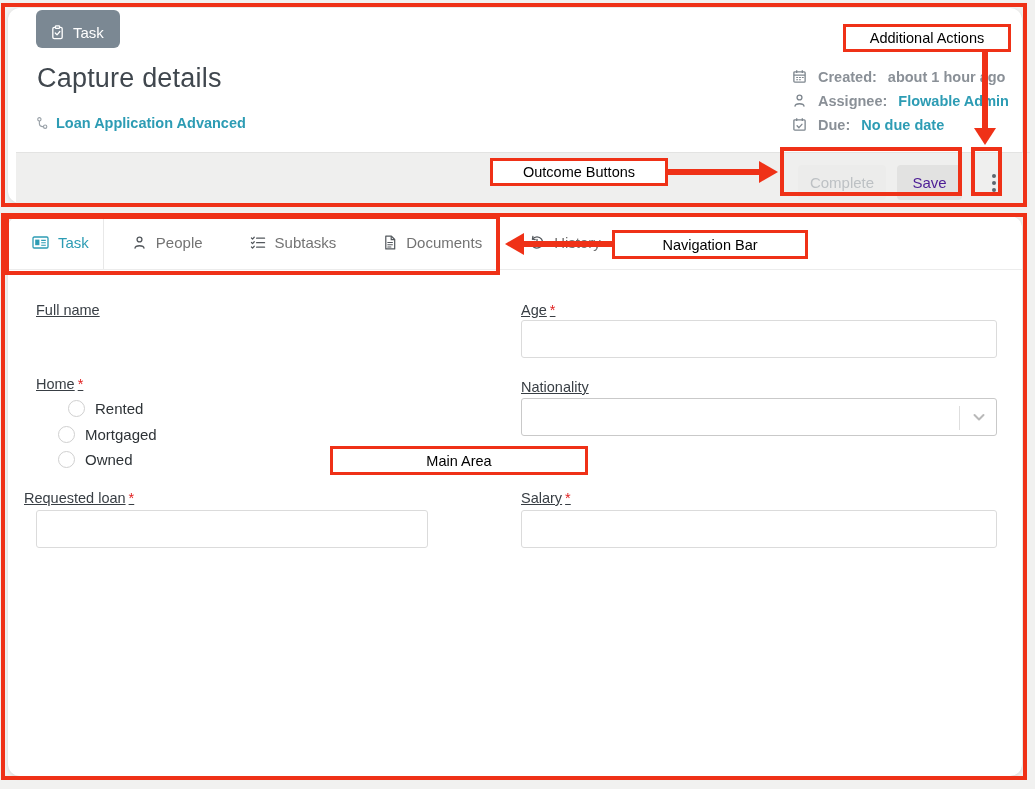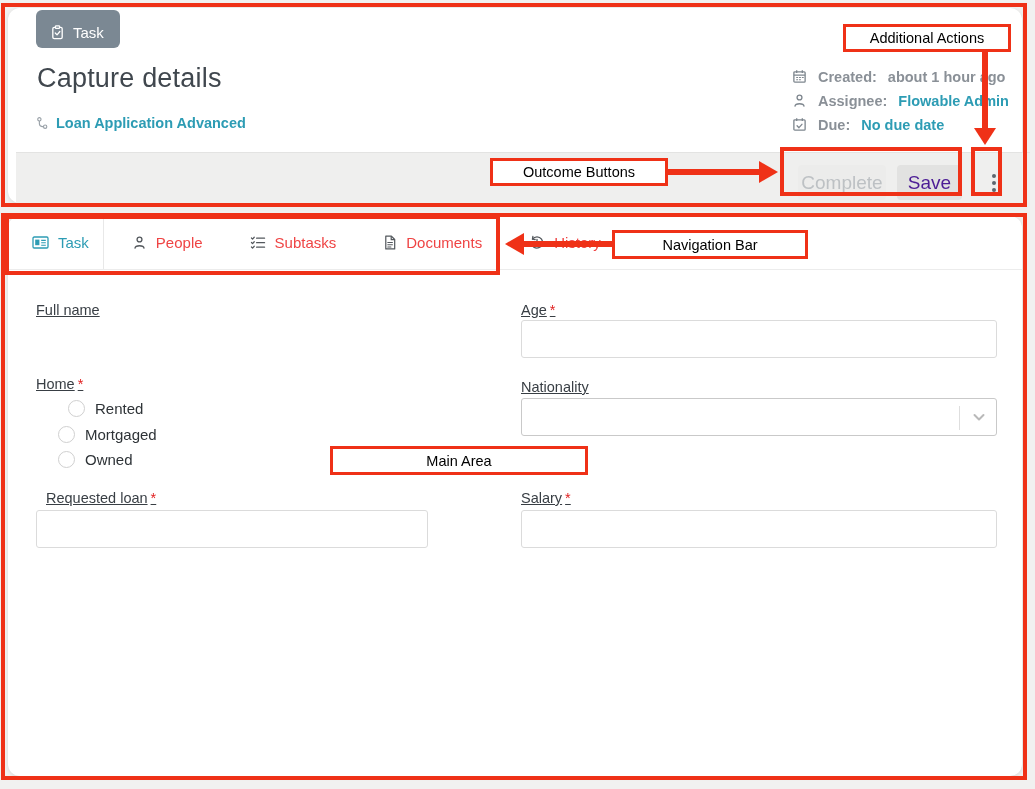--- a/index.html
+++ b/index.html
@@ -22,31 +22,31 @@
   .subtitle .icn { color:#99a1a8; }
 
   .meta { position:absolute; left:784px; top:59px; display:flex; flex-direction:column; gap:5px; }
   .meta-row { display:flex; align-items:center; gap:11px; font-size:14.5px; font-weight:700; color:#8a9097; height:19px; }
   .meta-row .icn { color:#7e868e; }
   .meta-val.link { color:#2d9cb4; cursor:pointer; }
 
   .outcome-bar { position:absolute; left:8px; top:144px; width:1014px; height:59px;
     background:#efefee; border-top:1px solid #e3e3e2; border-radius:0 0 8px 8px; }
   .btn { position:absolute; top:157px; height:35px; border:none; border-radius:4px;
-    font-family:inherit; font-size:19px; cursor:pointer; }
+    font-family:inherit; font-size:15px; cursor:pointer; }
   .btn-complete { left:790px; width:88px; background:#ececeb; color:#bdc1c4; cursor:default; }
   .btn-save { left:889px; width:65px; background:#e2e2e1; color:#4c1d95; }
   .dots-btn { position:absolute; left:976px; top:157px; width:20px; height:35px;
     display:flex; flex-direction:column; align-items:center; justify-content:center; gap:3px; cursor:pointer; }
   .dots-btn i { width:4px; height:4px; border-radius:50%; background:#5d666e; }
 
   
   .tabbar { position:absolute; left:0; top:0; width:1014px; height:54px; display:flex;
     align-items:stretch; border-bottom:1px solid #ececec; }
-  .tab { display:flex; align-items:center; gap:9px; padding:0 16px; font-size:15px; color:#ef4444; cursor:pointer; }
+  .tab { display:flex; align-items:center; gap:9px; padding:0 16px; font-size:15px; color:#737373; cursor:pointer; }
   .tab .icn { color:#53585d; }
   .tab-first { padding:0 14px 0 24px; border-right:1px solid #e8e8e8; }
   .tab.active, .tab.active .icn { color:#2d9cb4; }
 
   
   .flabel { position:absolute; font-size:14.5px; color:#383e44;text-decoration:underline; }
   .req { color:#e02020; margin-left:3px; }
   .tinput { position:absolute; height:38px; border:1px solid #dbdbdb; border-radius:3px;
     background:#fff; font-family:inherit; font-size:15px; color:#333; padding:0 12px; }
   .tinput.disabled { background:#fafafa; color:#b3b8bd; }
@@ -230,21 +230,21 @@
     </div>
     <div class="selectbox" style="left:513px; top:182px; width:476px">
       <span class="divider"></span>
       <span class="chev icn">
         <svg width="16" height="16" viewBox="0 0 16 16" fill="none" stroke="currentColor" stroke-width="2">
           <path d="M3.5 6l4.5 4.5L12.5 6" stroke-linecap="round" stroke-linejoin="round"></path>
         </svg>
       </span>
     </div>
 
-    <div class="flabel" style="left:38px; top:274px">
+    <div class="flabel" style="left:16px; top:274px">
       <span>Requested loan</span><span class="req">*</span>
     </div>
     <input class="tinput" style="left: 28px; top: 294px; width: 392px;">
 
     <div class="flabel" style="left:513px; top:274px">
       <span>Salary</span><span class="req">*</span>
     </div>
     <input class="tinput" style="left: 513px; top: 294px; width: 476px;">
   </div>
 

